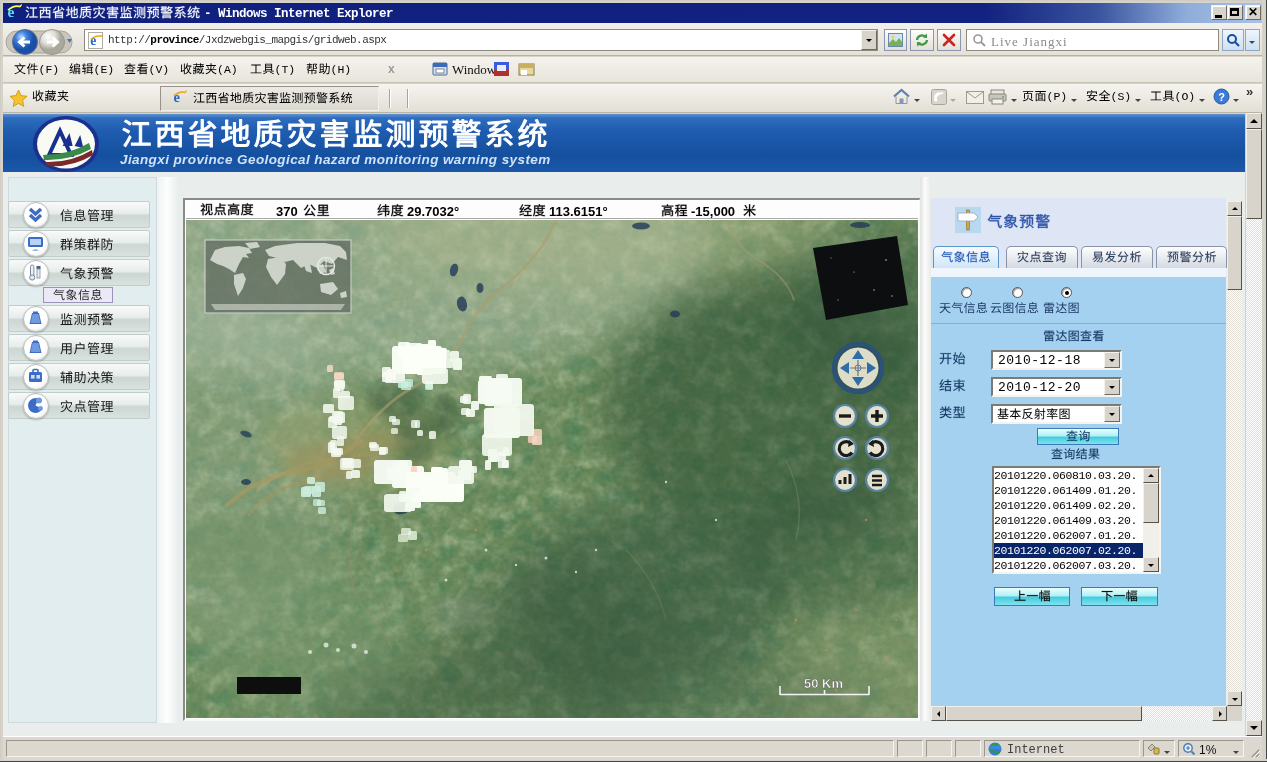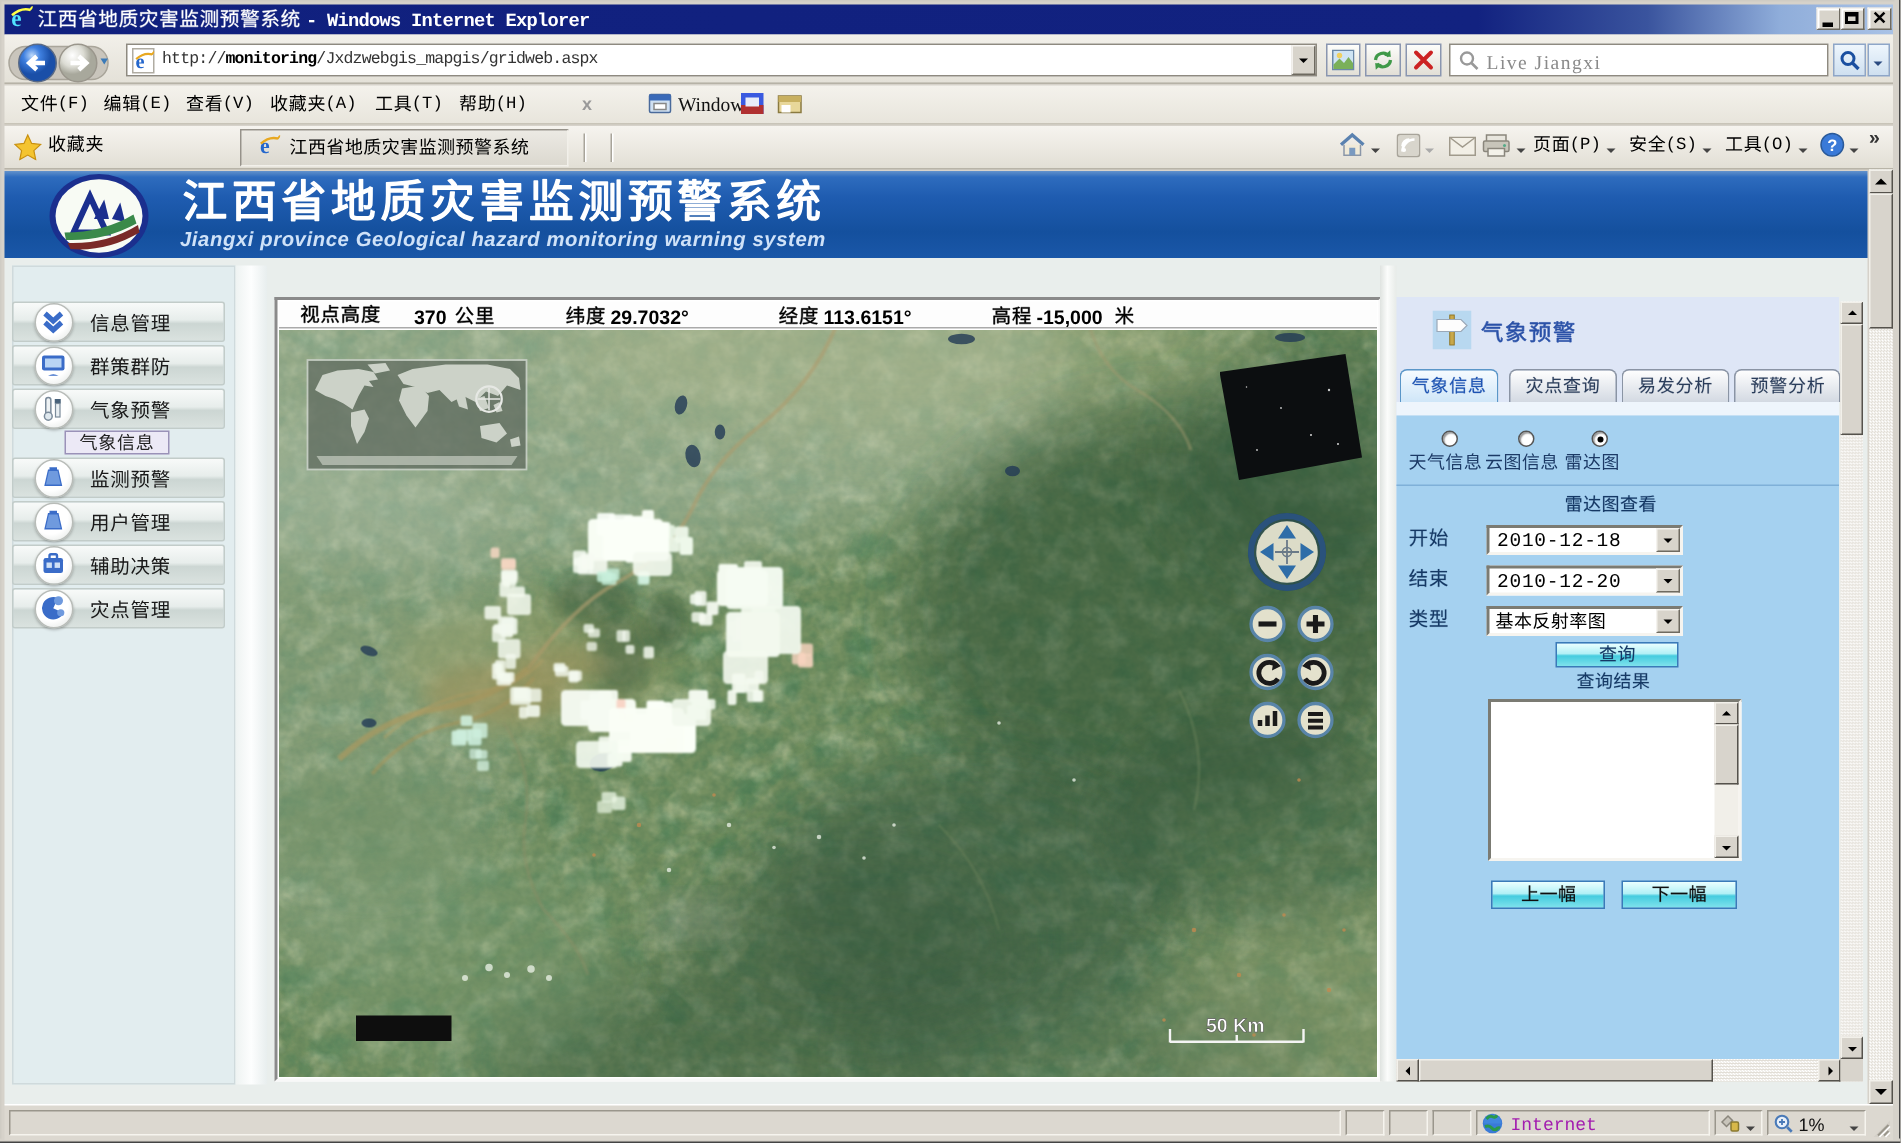--- a/index.html
+++ b/index.html
@@ -167,21 +167,21 @@
 <path d="M25 14h-9m3.5-4.5L14.5 14l5 4.5" stroke="#fff" stroke-width="3" fill="none"></path>
 <circle cx="47" cy="14" r="12.5" fill="url(#ggrad)" stroke="#9a968c"></circle>
 <path d="M42 14h9m-3.5-4.5L52.5 14l-5 4.5" stroke="#fff" stroke-width="3" fill="none"></path>
 <path d="M62 11l5 0-2.5 4z" fill="#3a7ab8"></path>
 </svg>
 <div class="a" style="left:84px;top:29px;width:794px;height:22px;background:#fff;border:1px solid #8e8a80"></div>
 <div class="a" style="left:88px;top:32px;width:15px;height:17px;border:1px solid #b0aca2;background:#fff"></div>
 <svg class="a" style="left:89px;top:34px" width="14" height="14" viewBox="0 0 16 16">
     <use href="#ie"></use>
   </svg>
-<div class="a mono" style="left:108px;top:34px;font-size:11px;letter-spacing:-0.55px;color:#333">http://<b style="color:#000">monitoring</b>/Jxdzwebgis_mapgis/gridweb.aspx</div>
+<div class="a mono" style="left:108px;top:34px;font-size:11px;letter-spacing:-0.55px;color:#333">http://<b style="color:#000">province</b>/Jxdzwebgis_mapgis/gridweb.aspx</div>
 <div class="a dd" style="left:861px;top:30px;width:16px;height:20px">
     <div class="tri-d" style="margin:0;border-width:3.5px;border-top-color:#000;transform:translateY(2px)"></div>
   </div>
 
 <div class="a" style="left:884px;top:29px;width:23px;height:22px;background:linear-gradient(#fdfdfb,#e2dfd6);border:1px solid #8a96b0"></div>
 <svg class="a" style="left:888px;top:33px" width="15" height="14" viewBox="0 0 15 14">
     <rect x="0.5" y="0.5" width="14" height="13" fill="#cfe4f4" stroke="#6a88a8"></rect>
     <path d="M1 10l4-4 3 3 3-4 3 4v4H1z" fill="#7ab05a"></path>
     <circle cx="5" cy="4" r="1.8" fill="#f0d060"></circle>
   </svg>
@@ -1109,20 +1109,29 @@
       <g fill="#173a66" stroke="#173a66" stroke-width="8.0" stroke-linejoin="round">
         <use href="#u67e5" transform="translate(0.0,10.3) scale(0.01200,-0.01200)"></use>
         <use href="#u8be2" transform="translate(12.3,10.3) scale(0.01200,-0.01200)"></use>
         <use href="#u7ed3" transform="translate(24.6,10.3) scale(0.01200,-0.01200)"></use>
         <use href="#u679c" transform="translate(36.9,10.3) scale(0.01200,-0.01200)"></use>
       </g>
     </svg>
   </div>
 
 <div class="a selbox" style="left:992px;top:466px;width:169px;height:108px;display:block">
+<div class="mono" style="font-size:11.5px;letter-spacing:-0.4px;line-height:15px;white-space:nowrap;overflow:hidden;width:149px">
+<div>20101220.060810.03.20.</div>
+<div>20101220.061409.01.20.</div>
+<div>20101220.061409.02.20.</div>
+<div>20101220.061409.03.20.</div>
+<div>20101220.062007.01.20.</div>
+<div style="background:#0a246a;color:#fff">20101220.062007.02.20.</div>
+<div>20101220.062007.03.20.</div>
+</div>
 <div class="a" style="right:0;top:0;width:16px;height:104px;background:#f1efe9">
 <div class="scrollbtn" style="width:16px;height:15px">
         <div class="tri-u" style="margin:0;border-width:3.5px;border-bottom-color:#000;transform:translateY(-2px)"></div>
       </div>
 <div class="thumb" style="position:absolute;top:15px;width:16px;height:40px"></div>
 <div class="scrollbtn" style="position:absolute;bottom:0;width:16px;height:15px">
         <div class="tri-d" style="margin:0;border-width:3.5px;border-top-color:#000;transform:translateY(2px)"></div>
       </div>
 </div>
 </div>
@@ -1176,21 +1185,21 @@
 <div class="a" style="left:6px;top:740px;width:888px;height:17px;border:1px solid;border-color:#9a968c #f6f4ee #f6f4ee #9a968c"></div>
 <div class="a" style="left:897px;top:740px;width:26px;height:17px;border:1px solid;border-color:#9a968c #f6f4ee #f6f4ee #9a968c"></div>
 <div class="a" style="left:926px;top:740px;width:26px;height:17px;border:1px solid;border-color:#9a968c #f6f4ee #f6f4ee #9a968c"></div>
 <div class="a" style="left:955px;top:740px;width:26px;height:17px;border:1px solid;border-color:#9a968c #f6f4ee #f6f4ee #9a968c"></div>
 <div class="a" style="left:984px;top:740px;width:156px;height:17px;border:1px solid;border-color:#9a968c #f6f4ee #f6f4ee #9a968c"></div>
 <svg class="a" style="left:988px;top:742px" width="14" height="14" viewBox="0 0 14 14">
     <circle cx="7" cy="7" r="6.5" fill="#3a7ad8"></circle>
     <path d="M1 7a6 6 0 0 1 12 0" fill="#4a9ae8" opacity="0.4"></path>
     <path d="M3 4q2-2.5 4-1.5t3-1M2 9q3-1 4.5 1t4 .5M9 11q1.5-1.5 3-1" stroke="#2a9a4a" stroke-width="2" fill="none"></path>
   </svg>
-<div class="a mono" style="left:1007px;top:743px;font-size:12px;color:#a21caf">Internet</div>
+<div class="a mono" style="left:1007px;top:743px;font-size:12px;color:#404040">Internet</div>
 <div class="a" style="left:1143px;top:740px;width:32px;height:17px;border:1px solid;border-color:#9a968c #f6f4ee #f6f4ee #9a968c"></div>
 <svg class="a" style="left:1147px;top:743px" width="13" height="12" viewBox="0 0 13 12">
     <path d="M1 5l4-4 3 3-4 4z" fill="#c8c4ba" stroke="#8a867c"></path>
     <rect x="7" y="5" width="5" height="6" rx="1" fill="#d8b84a" stroke="#8a7a30"></rect>
   </svg>
 <div class="a tri-d" style="left:1164px;top:747px;border-width:3px;border-top-color:#444"></div>
 <div class="a" style="left:1178px;top:740px;width:66px;height:17px;border:1px solid;border-color:#9a968c #f6f4ee #f6f4ee #9a968c"></div>
 <svg class="a" style="left:1182px;top:742px" width="14" height="14" viewBox="0 0 14 14">
     <circle cx="6" cy="6" r="4.2" fill="#e8f0fa" stroke="#4a7ab8" stroke-width="1.4"></circle>
     <path d="M4 6h4M6 4v4" stroke="#4a7ab8" stroke-width="1.2"></path>

